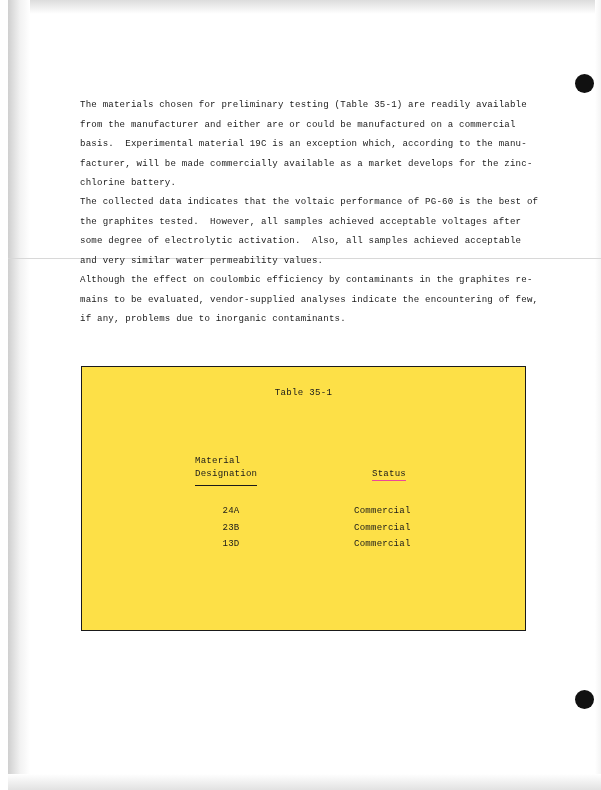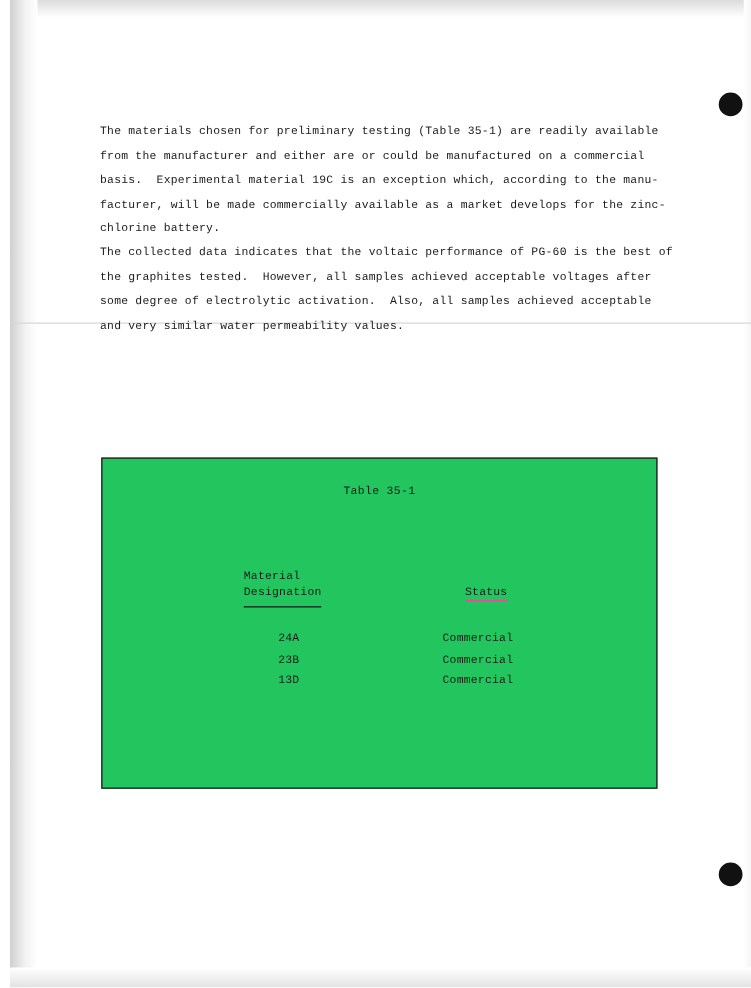--- a/index.html
+++ b/index.html
@@ -71,21 +71,21 @@
   #para-2 { left: 72px; top: 192px; }
   #para-3 { left: 72px; top: 270px; }
 
   .table-box {
     position: absolute;
     left: 73px;
     top: 366px;
     width: 443px;
     height: 263px;
     border: 1.4px solid #1a1a1a;
-    background: #22c55e;
+    background: #fde047;
   }
   .table-title {
     position: absolute;
     left: 0; top: 20px;
     width: 443px;
     text-align: center;
     font-size: 9.1px;
     letter-spacing: 0.3px;
   }
   .table-subtitle {
@@ -169,20 +169,23 @@
 
   <div class="body-text" id="para-1">The materials chosen for preliminary testing (Table 35-1) are readily available
 from the manufacturer and either are or could be manufactured on a commercial
 basis.  Experimental material 19C is an exception which, according to the manu-
 facturer, will be made commercially available as a market develops for the zinc-
 chlorine battery.</div>
   <div class="body-text" id="para-2">The collected data indicates that the voltaic performance of PG-60 is the best of
 the graphites tested.  However, all samples achieved acceptable voltages after
 some degree of electrolytic activation.  Also, all samples achieved acceptable
 and very similar water permeability values.</div>
+  <div class="body-text" id="para-3">Although the effect on coulombic efficiency by contaminants in the graphites re-
+mains to be evaluated, vendor-supplied analyses indicate the encountering of few,
+if any, problems due to inorganic contaminants.</div>
 
   <div class="table-box">
     <div class="table-title">Table 35-1</div>
 
     <div class="col-head-material">Material</div>
     <div class="col-head-designation">Designation</div>
     <div class="col-head-status">Status</div>
 
     <div class="rows">
       <div class="row">

